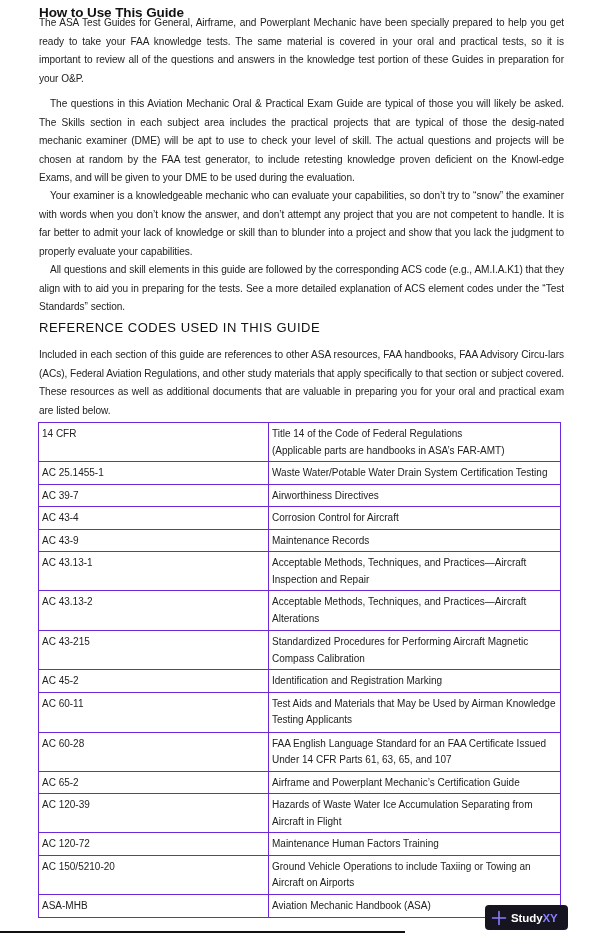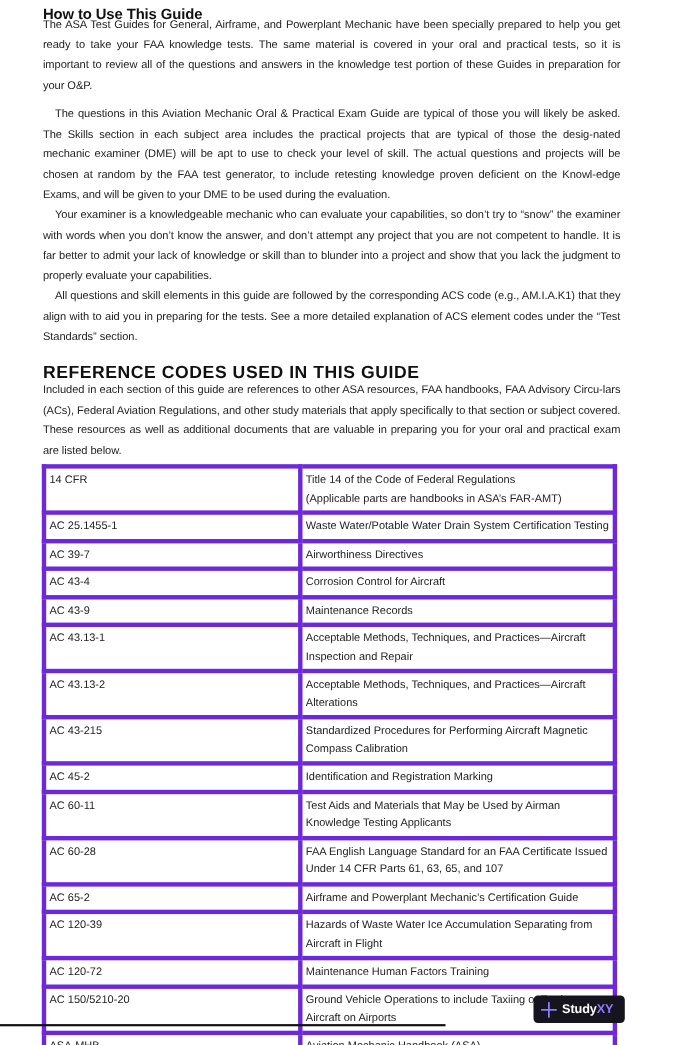--- a/index.html
+++ b/index.html
@@ -13,30 +13,30 @@
       font-size: 13.5px; font-weight: bold; color: #111;
       letter-spacing: -0.1px;
     }
     .para {
       position: absolute; left: 39px; width: 525px;
       font-size: 10.1px; line-height: 18.5px; text-align: justify; color: #222;
       letter-spacing: -0.05px;
     }
     .para .indent { display: inline-block; width: 11px; }
     .section-heading {
-      position: absolute; left: 39px; top: 331px;
-      font-size: 16px; font-weight: bold; letter-spacing: 0.5px; color: #111;
+      position: absolute; left: 39px; top: 320px;
+      font-size: 13px; font-weight: normal; letter-spacing: 0.5px; color: #111;
     }
     table.refs {
       position: absolute; left: 38px; top: 422px; width: 523px;
       border-collapse: collapse; table-layout: fixed;
       font-size: 10px; color: #222;
     }
     table.refs td {
-      border: 4px solid #6d28d9; vertical-align: top;
+      border: 1px solid #6d28d9; vertical-align: top;
       padding: 3px 3px 2px 3px; line-height: 16.5px;
     }
     table.refs td.code { width: 223px; }
     table.refs tr.thick td { border-top: 1px solid #8b5cf6; }
     .bottom-rule {
       position: absolute; left: 0; top: 931px; width: 405px; height: 1.5px; background: #111;
     }
     .badge {
       position: absolute; left: 485px; top: 905px; width: 83px; height: 25px;
       background: #16141f; border-radius: 4px;

